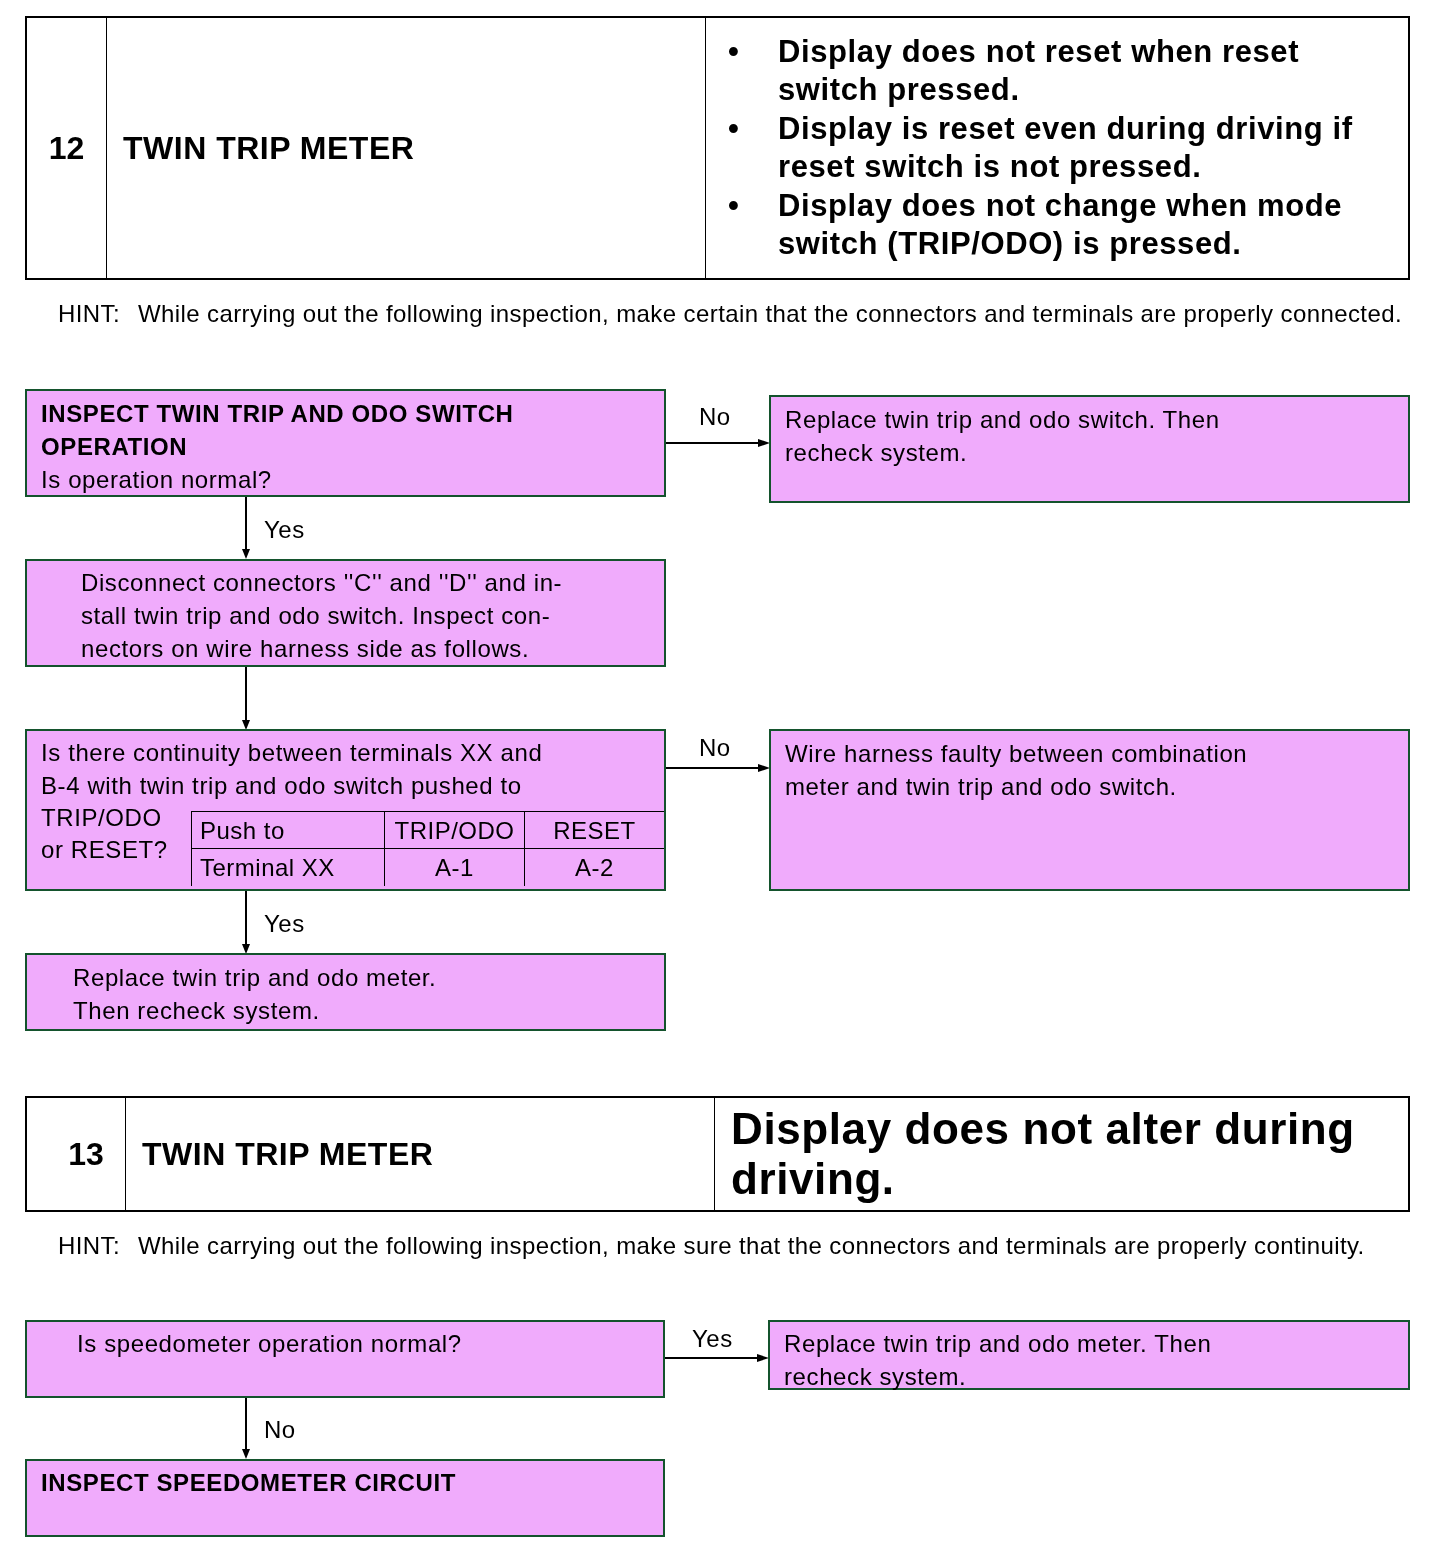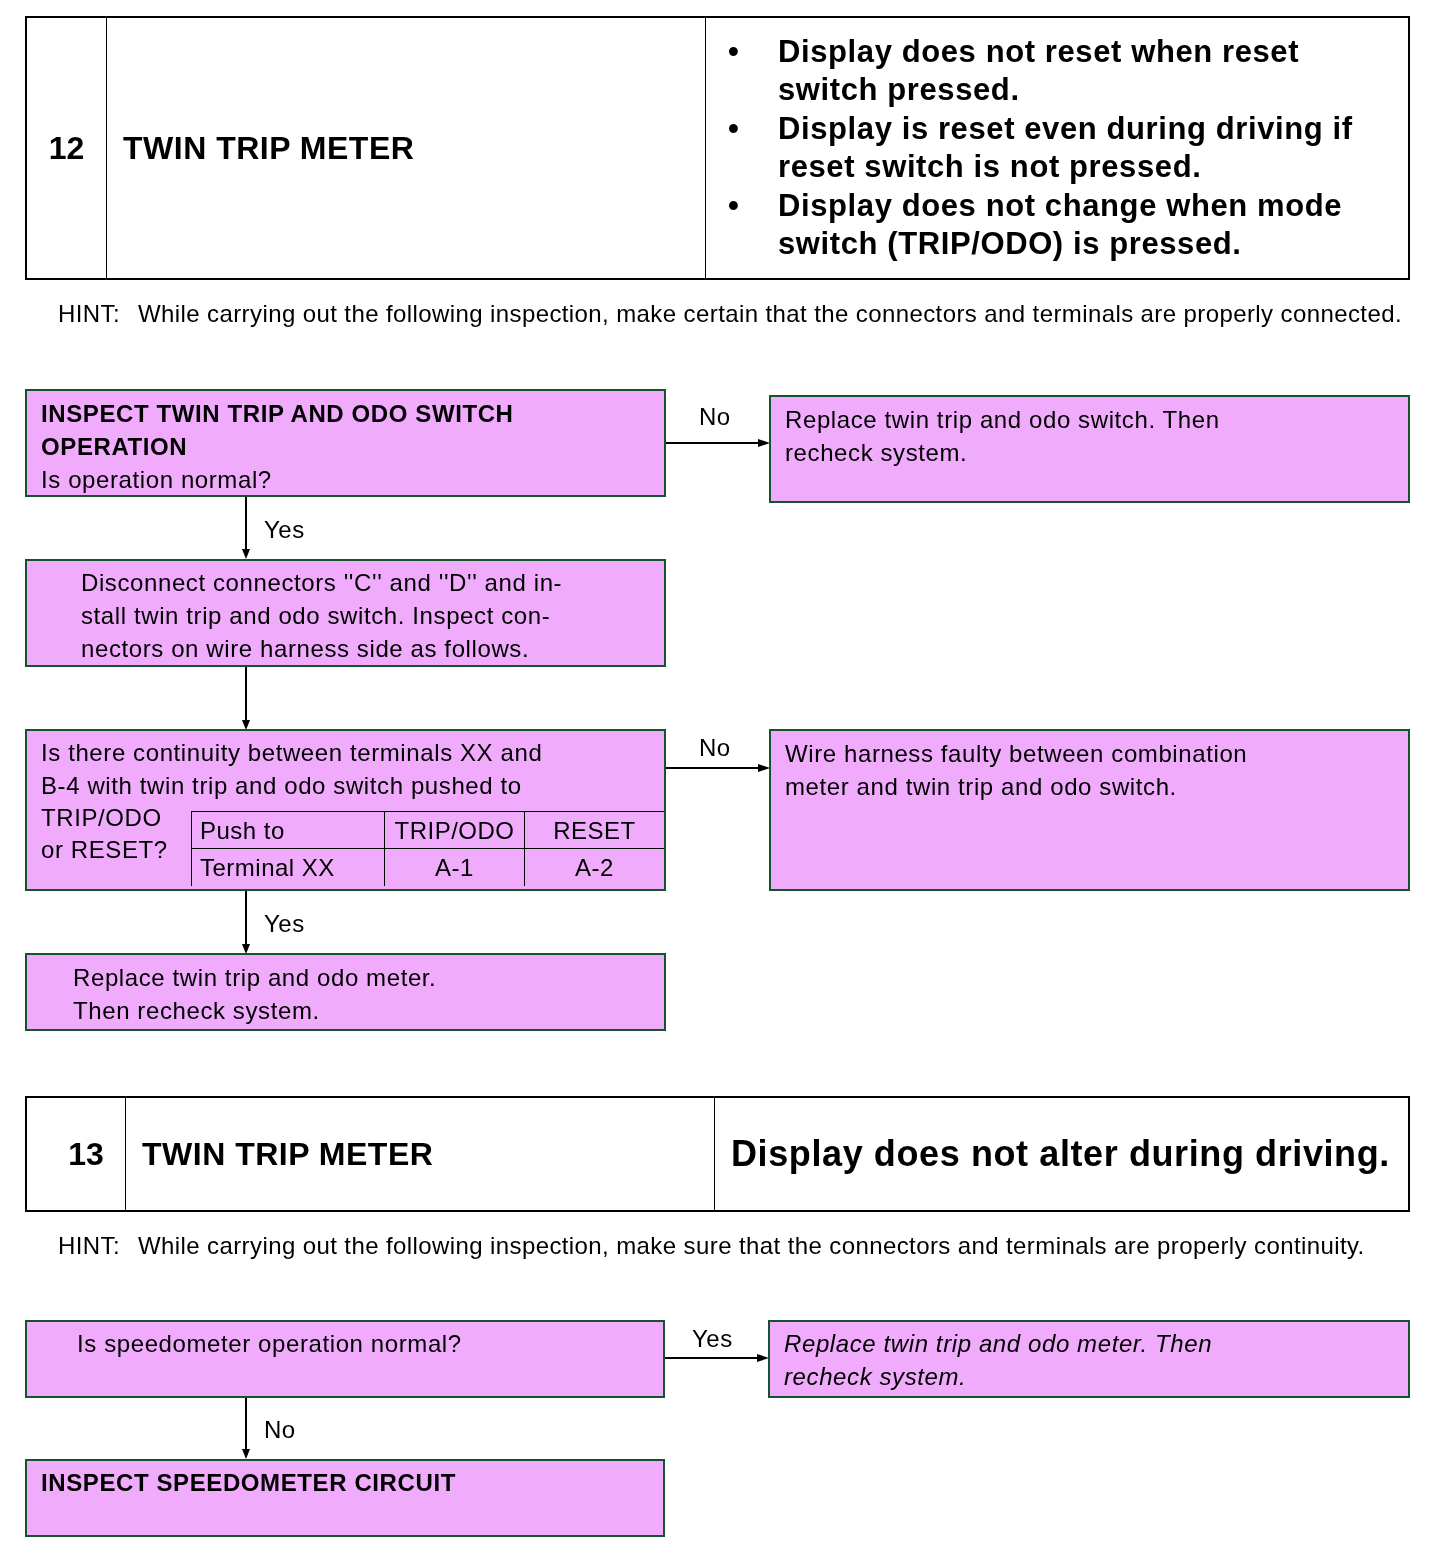--- a/index.html
+++ b/index.html
@@ -143,38 +143,38 @@
   <div class="inner" style="padding-top:6px;padding-left:46px;">
     <div>Replace twin trip and odo meter.</div>
     <div>Then recheck system.</div>
   </div>
 </div>
 
 <div class="hdr" style="left:25px; top:1096px; width:1385px; height:116px;padding-left:20px;">
   <div class="num" style="width:78px;">13</div>
   <div class="title" style="width:589px;">TWIN TRIP METER</div>
   <div class="symptoms" style="padding-left:16px;">
-    <span style="font-weight:bold; font-size:36px; letter-spacing:0.6px;">Display does not alter during driving.</span>
+    <span style="font-weight:bold; font-size:44px; letter-spacing:0.6px;">Display does not alter during driving.</span>
   </div>
 </div>
 
 <div class="hint" style="top:1229px;">
   <span class="hint-label">HINT:</span><span>While carrying out the following inspection, make sure that the connectors and terminals are properly continuity.</span>
 </div>
 
 <div class="box txt" style="left:25px; top:1320px; width:640px; height:78px;padding-left:36px;">
   <div class="inner" style="padding-top:5px;">
     <div>Is speedometer operation normal?</div>
   </div>
 </div>
 
 <div class="lbl" style="left:692px; top:1325px;">Yes</div>
 <div class="hline" style="left:665px; top:1357px; width:96px;"></div>
 <div class="arrow-right" style="left:757px; top:1354px;"></div>
-<div class="box txt" style="left:768px; top:1320px; width:642px; height:78px;font-style:italic;">
+<div class="box txt" style="left:768px; top:1320px; width:642px; height:70px;">
   <div class="inner" style="padding-top:5px;">
     <div>Replace twin trip and odo meter. Then</div>
     <div>recheck system.</div>
   </div>
 </div>
 
 <div class="vline" style="left:245px; top:1398px; height:54px;"></div>
 <div class="arrow-down" style="left:242px; top:1449px;"></div>
 <div class="lbl" style="left:264px; top:1416px;">No</div>
 

